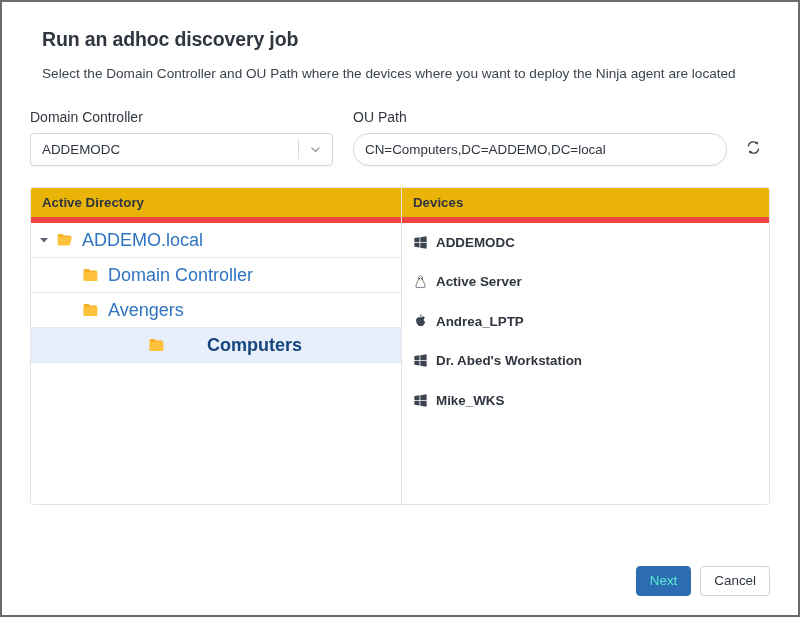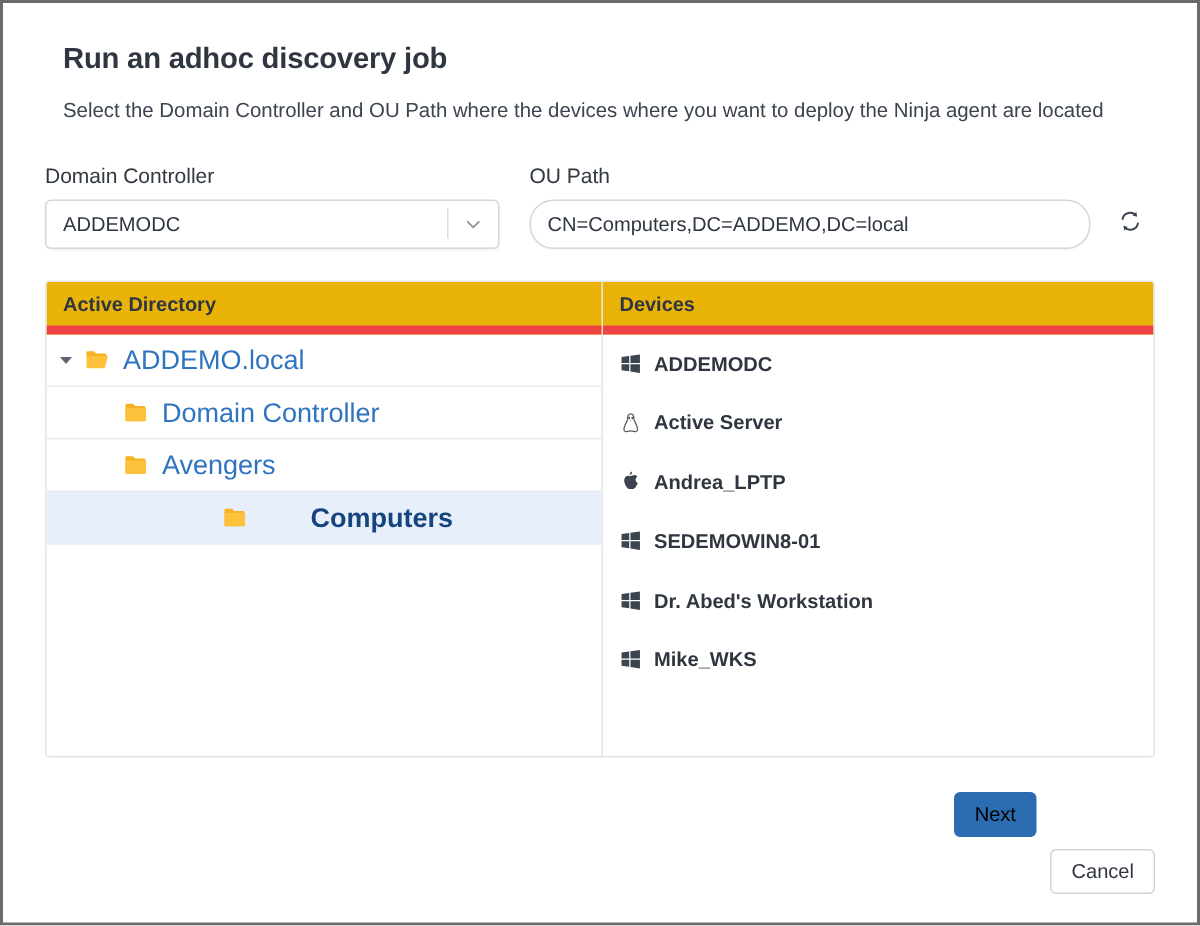--- a/index.html
+++ b/index.html
@@ -209,27 +209,26 @@
     border-radius: 4px;
     font-family: "Liberation Sans", sans-serif;
     font-size: 13.4px;
     padding: 0 13px;
     cursor: pointer;
     line-height: 1;
   }
   .btn-primary {
     background: #2c6cb0;
     border: 1px solid #2c6cb0;
-    color: #000000;
+    color: #5eead4;
   }
   .btn-default {
     background: #ffffff;
     border: 1px solid #cfd3d7;
     color: #2f3640;
-    margin-top: 38px;
   }
 </style>
 </head>
 <body>
 
 <div id="dialog">
 
   <div class="hdr">
     <h1 class="dlg-title">Run an adhoc discovery job</h1>
     <p class="dlg-sub">Select the Domain Controller and OU Path where the devices where you want to deploy the Ninja agent are located</p>
@@ -361,53 +360,42 @@
           <span class="dev-icon">
             <svg width="12" height="14" viewBox="0 0 12 14" aria-hidden="true">
               <path d="M6.4 3.2 c1 0 1.6-0.7 2.5-0.6 0.9 0.05 1.6 0.45 2 1.15 -1.7 1.05 -1.45 3.45 0.3 4.2 -0.45 1.2 -1.35 2.9 -2.4 3.75 -0.7 0.55 -1.25 0.25 -2.05 0.25 -0.8 0 -1.35 0.3 -2.05 -0.25 C3.35 10.75 2.1 8.3 2.1 6.4 c0 -2.1 1.4 -3.2 2.7 -3.2 0.85 0 1.35 0.55 1.6 0 Z" fill="#3c4450"></path>
               <path d="M7.35 0.25 c0.25 1 -0.45 2.25 -1.5 2.35 -0.2 -1 0.6 -2.2 1.5 -2.35 Z" fill="#3c4450"></path>
             </svg>
           </span>
           <span>Andrea_LPTP</span>
         </div>
 
 
+
         <div class="dev-row">
           <span class="dev-icon">
             <svg width="13" height="13" viewBox="0 0 14 14" aria-hidden="true">
               <path d="M0.4 2.2 L5.9 1.4 L5.9 6.5 L0.4 6.5 Z" fill="#3c4450"></path>
               <path d="M6.8 1.3 L13.6 0.3 L13.6 6.5 L6.8 6.5 Z" fill="#3c4450"></path>
               <path d="M0.4 7.3 L5.9 7.3 L5.9 12.4 L0.4 11.6 Z" fill="#3c4450"></path>
               <path d="M6.8 7.3 L13.6 7.3 L13.6 13.6 L6.8 12.6 Z" fill="#3c4450"></path>
             </svg>
           </span>
-          <span>SEDEMOWIN8-01</span>
+          <span>Dr. Abed's Workstation</span>
         </div>
 
         <div class="dev-row">
           <span class="dev-icon">
             <svg width="13" height="13" viewBox="0 0 14 14" aria-hidden="true">
               <path d="M0.4 2.2 L5.9 1.4 L5.9 6.5 L0.4 6.5 Z" fill="#3c4450"></path>
               <path d="M6.8 1.3 L13.6 0.3 L13.6 6.5 L6.8 6.5 Z" fill="#3c4450"></path>
               <path d="M0.4 7.3 L5.9 7.3 L5.9 12.4 L0.4 11.6 Z" fill="#3c4450"></path>
               <path d="M6.8 7.3 L13.6 7.3 L13.6 13.6 L6.8 12.6 Z" fill="#3c4450"></path>
             </svg>
           </span>
-          <span>Dr. Abed's Workstation</span>
-        </div>
-
-        <div class="dev-row">
-          <span class="dev-icon">
-            <svg width="13" height="13" viewBox="0 0 14 14" aria-hidden="true">
-              <path d="M0.4 2.2 L5.9 1.4 L5.9 6.5 L0.4 6.5 Z" fill="#3c4450"></path>
-              <path d="M6.8 1.3 L13.6 0.3 L13.6 6.5 L6.8 6.5 Z" fill="#3c4450"></path>
-              <path d="M0.4 7.3 L5.9 7.3 L5.9 12.4 L0.4 11.6 Z" fill="#3c4450"></path>
-              <path d="M6.8 7.3 L13.6 7.3 L13.6 13.6 L6.8 12.6 Z" fill="#3c4450"></path>
-            </svg>
-          </span>
           <span>Mike_WKS</span>
         </div>
 
       </div>
     </div>
 
   </div>
 
   <div class="footer">
     <button class="btn btn-primary">Next</button>

